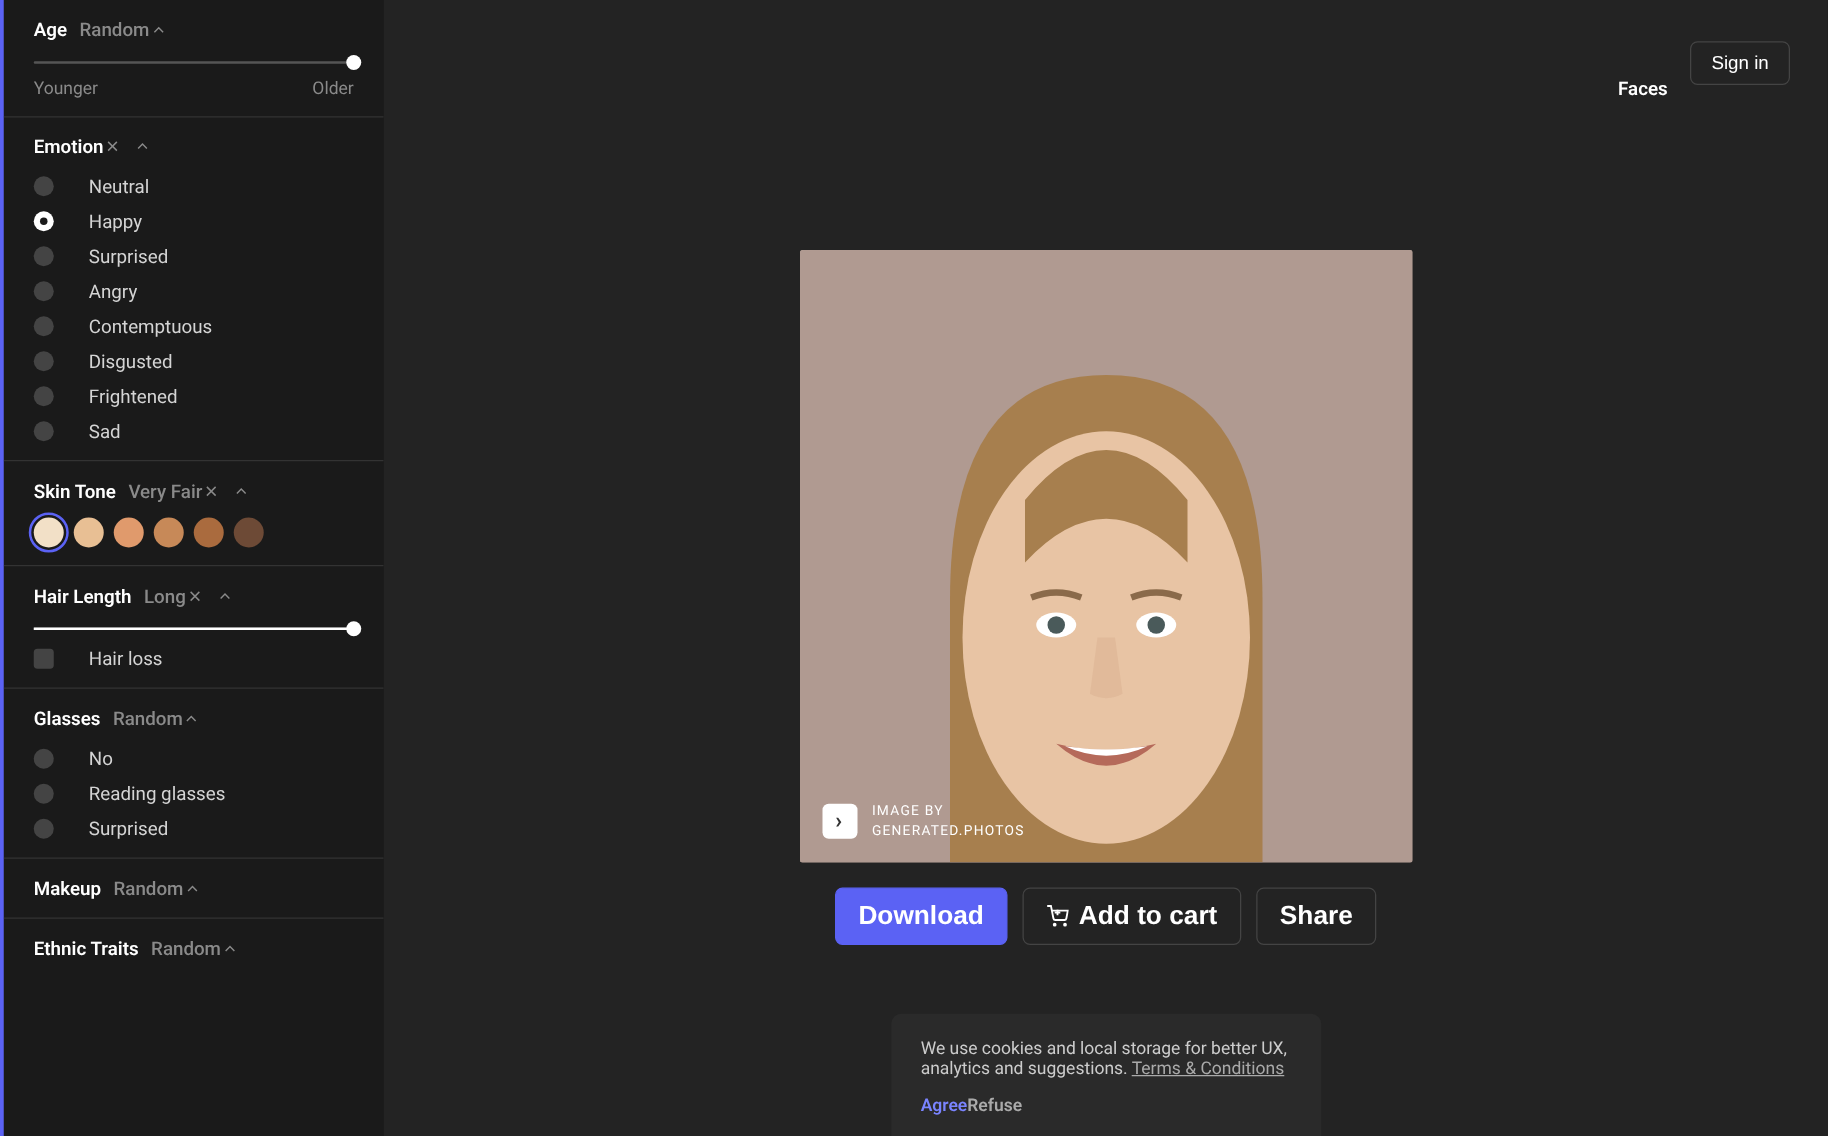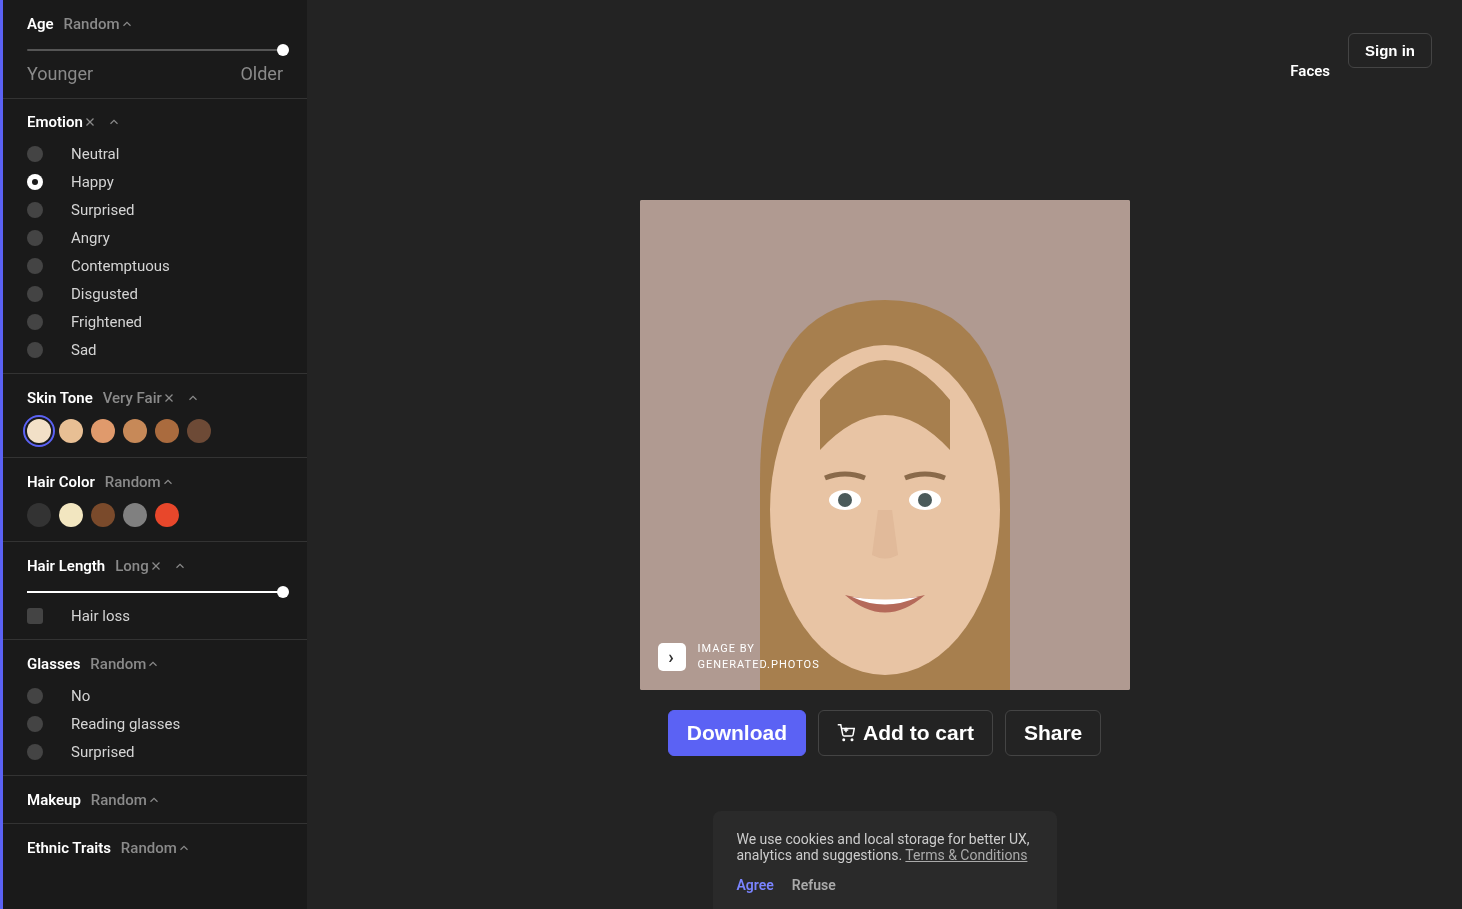--- a/index.html
+++ b/index.html
@@ -40,21 +40,21 @@
   font-weight: 600;
   font-size: 15px;
   margin-top: 42px;
 }
 .signin-btn {
   background: transparent;
   border: 1px solid #444;
   border-radius: 6px;
   padding: 8px 16px;
   color: #fff;
-  font-weight: 700;
+  font-weight: 400;
   font-size: 15px;
   cursor: pointer;
 }
 .section {
   border-bottom: 1px solid #333;
   padding: 14px 24px;
 }
 .section-header {
   display: flex;
   align-items: center;
@@ -96,21 +96,21 @@
   height: 12px;
   background: #fff;
   border-radius: 50%;
   top: -5px;
   transform: translateX(-50%);
 }
 .slider-labels {
   display: flex;
   justify-content: space-between;
   margin-top: 12px;
-  font-size: 18px;
+  font-size: 14px;
   color: #8a8a8a;
 }
 .radio-list, .check-list {
   margin-top: 14px;
   display: flex;
   flex-direction: column;
   gap: 10px;
 }
 .radio-item, .check-item {
   display: flex;
@@ -232,21 +232,20 @@
   font-size: 14px;
   color: #ccc;
 }
 .cookie-bar a {
   color: #aaa;
   text-decoration: underline;
 }
 .cookie-actions {
   margin-top: 14px;
   display: flex;
-  gap: 18px;
 }
 .cookie-actions .agree { color: #7a84ff; font-weight: 600; cursor: pointer; }
 .cookie-actions .refuse { color: #aaa; font-weight: 600; cursor: pointer; }
 
 
 .face-svg { width: 100%; height: 100%; display: block; }
 </style>
 </head>
 <body>
 
@@ -341,40 +340,20 @@
     <div class="swatches" id="skintone-swatches">
         <div class="swatch selected" style="background: rgb(242, 224, 199);"></div>
         <div class="swatch" style="background: rgb(232, 191, 148);"></div>
         <div class="swatch" style="background: rgb(224, 154, 108);"></div>
         <div class="swatch" style="background: rgb(199, 137, 88);"></div>
         <div class="swatch" style="background: rgb(170, 107, 62);"></div>
         <div class="swatch" style="background: rgb(109, 74, 54);"></div>
       </div>
   </div>
 
-  <div class="section">
-    <div class="section-header">
-      <div>
-        <span class="section-title">Hair Color</span>
-        <span class="section-value">Random</span>
-      </div>
-      <div class="section-icons">
-        <svg width="14" height="14" viewBox="0 0 24 24" fill="none" stroke="currentColor" stroke-width="2">
-            <polyline points="18 15 12 9 6 15"></polyline>
-          </svg>
-      </div>
-    </div>
-    <div class="swatches" id="haircolor-swatches">
-        <div class="swatch" style="background: rgb(51, 51, 51);"></div>
-        <div class="swatch" style="background: rgb(242, 230, 192);"></div>
-        <div class="swatch" style="background: rgb(122, 74, 43);"></div>
-        <div class="swatch" style="background: rgb(128, 128, 128);"></div>
-        <div class="swatch" style="background: rgb(232, 71, 43);"></div>
-      </div>
-  </div>
 
   <div class="section">
     <div class="section-header">
       <div>
         <span class="section-title">Hair Length</span>
         <span class="section-value">Long</span>
       </div>
       <div class="section-icons">
         <svg width="14" height="14" viewBox="0 0 24 24" fill="none" stroke="currentColor" stroke-width="2">
             <line x1="18" y1="6" x2="6" y2="18"></line>

